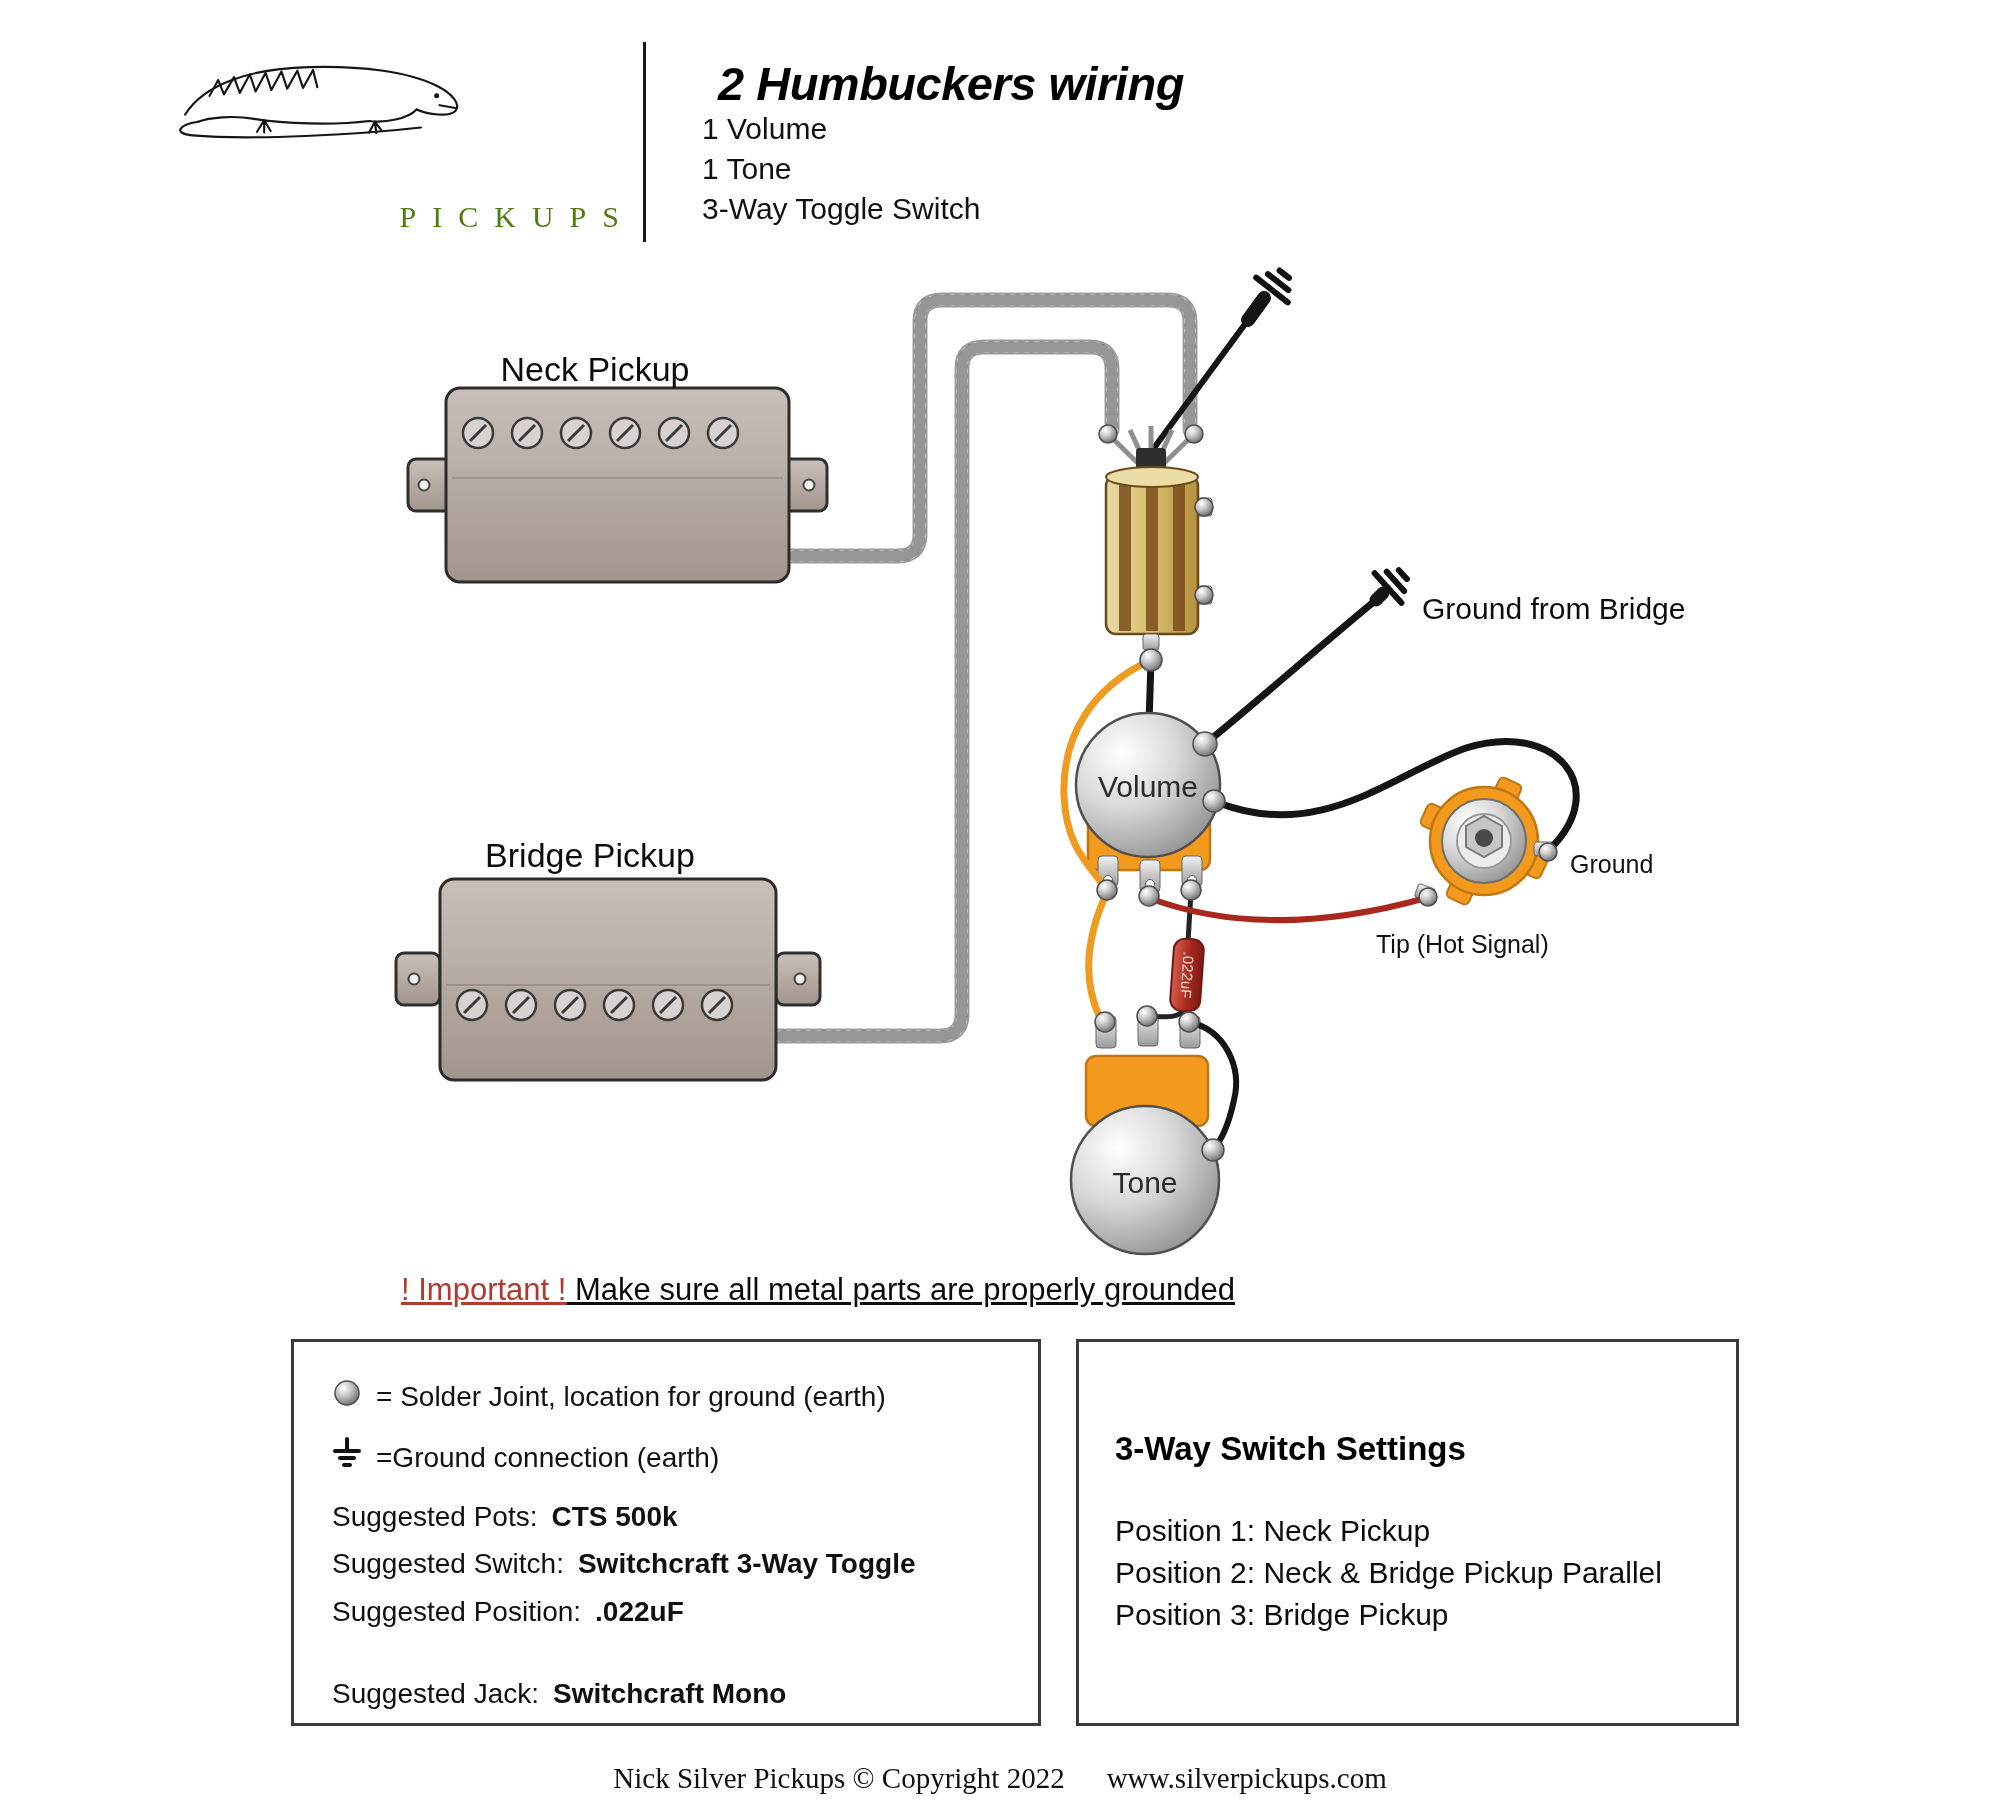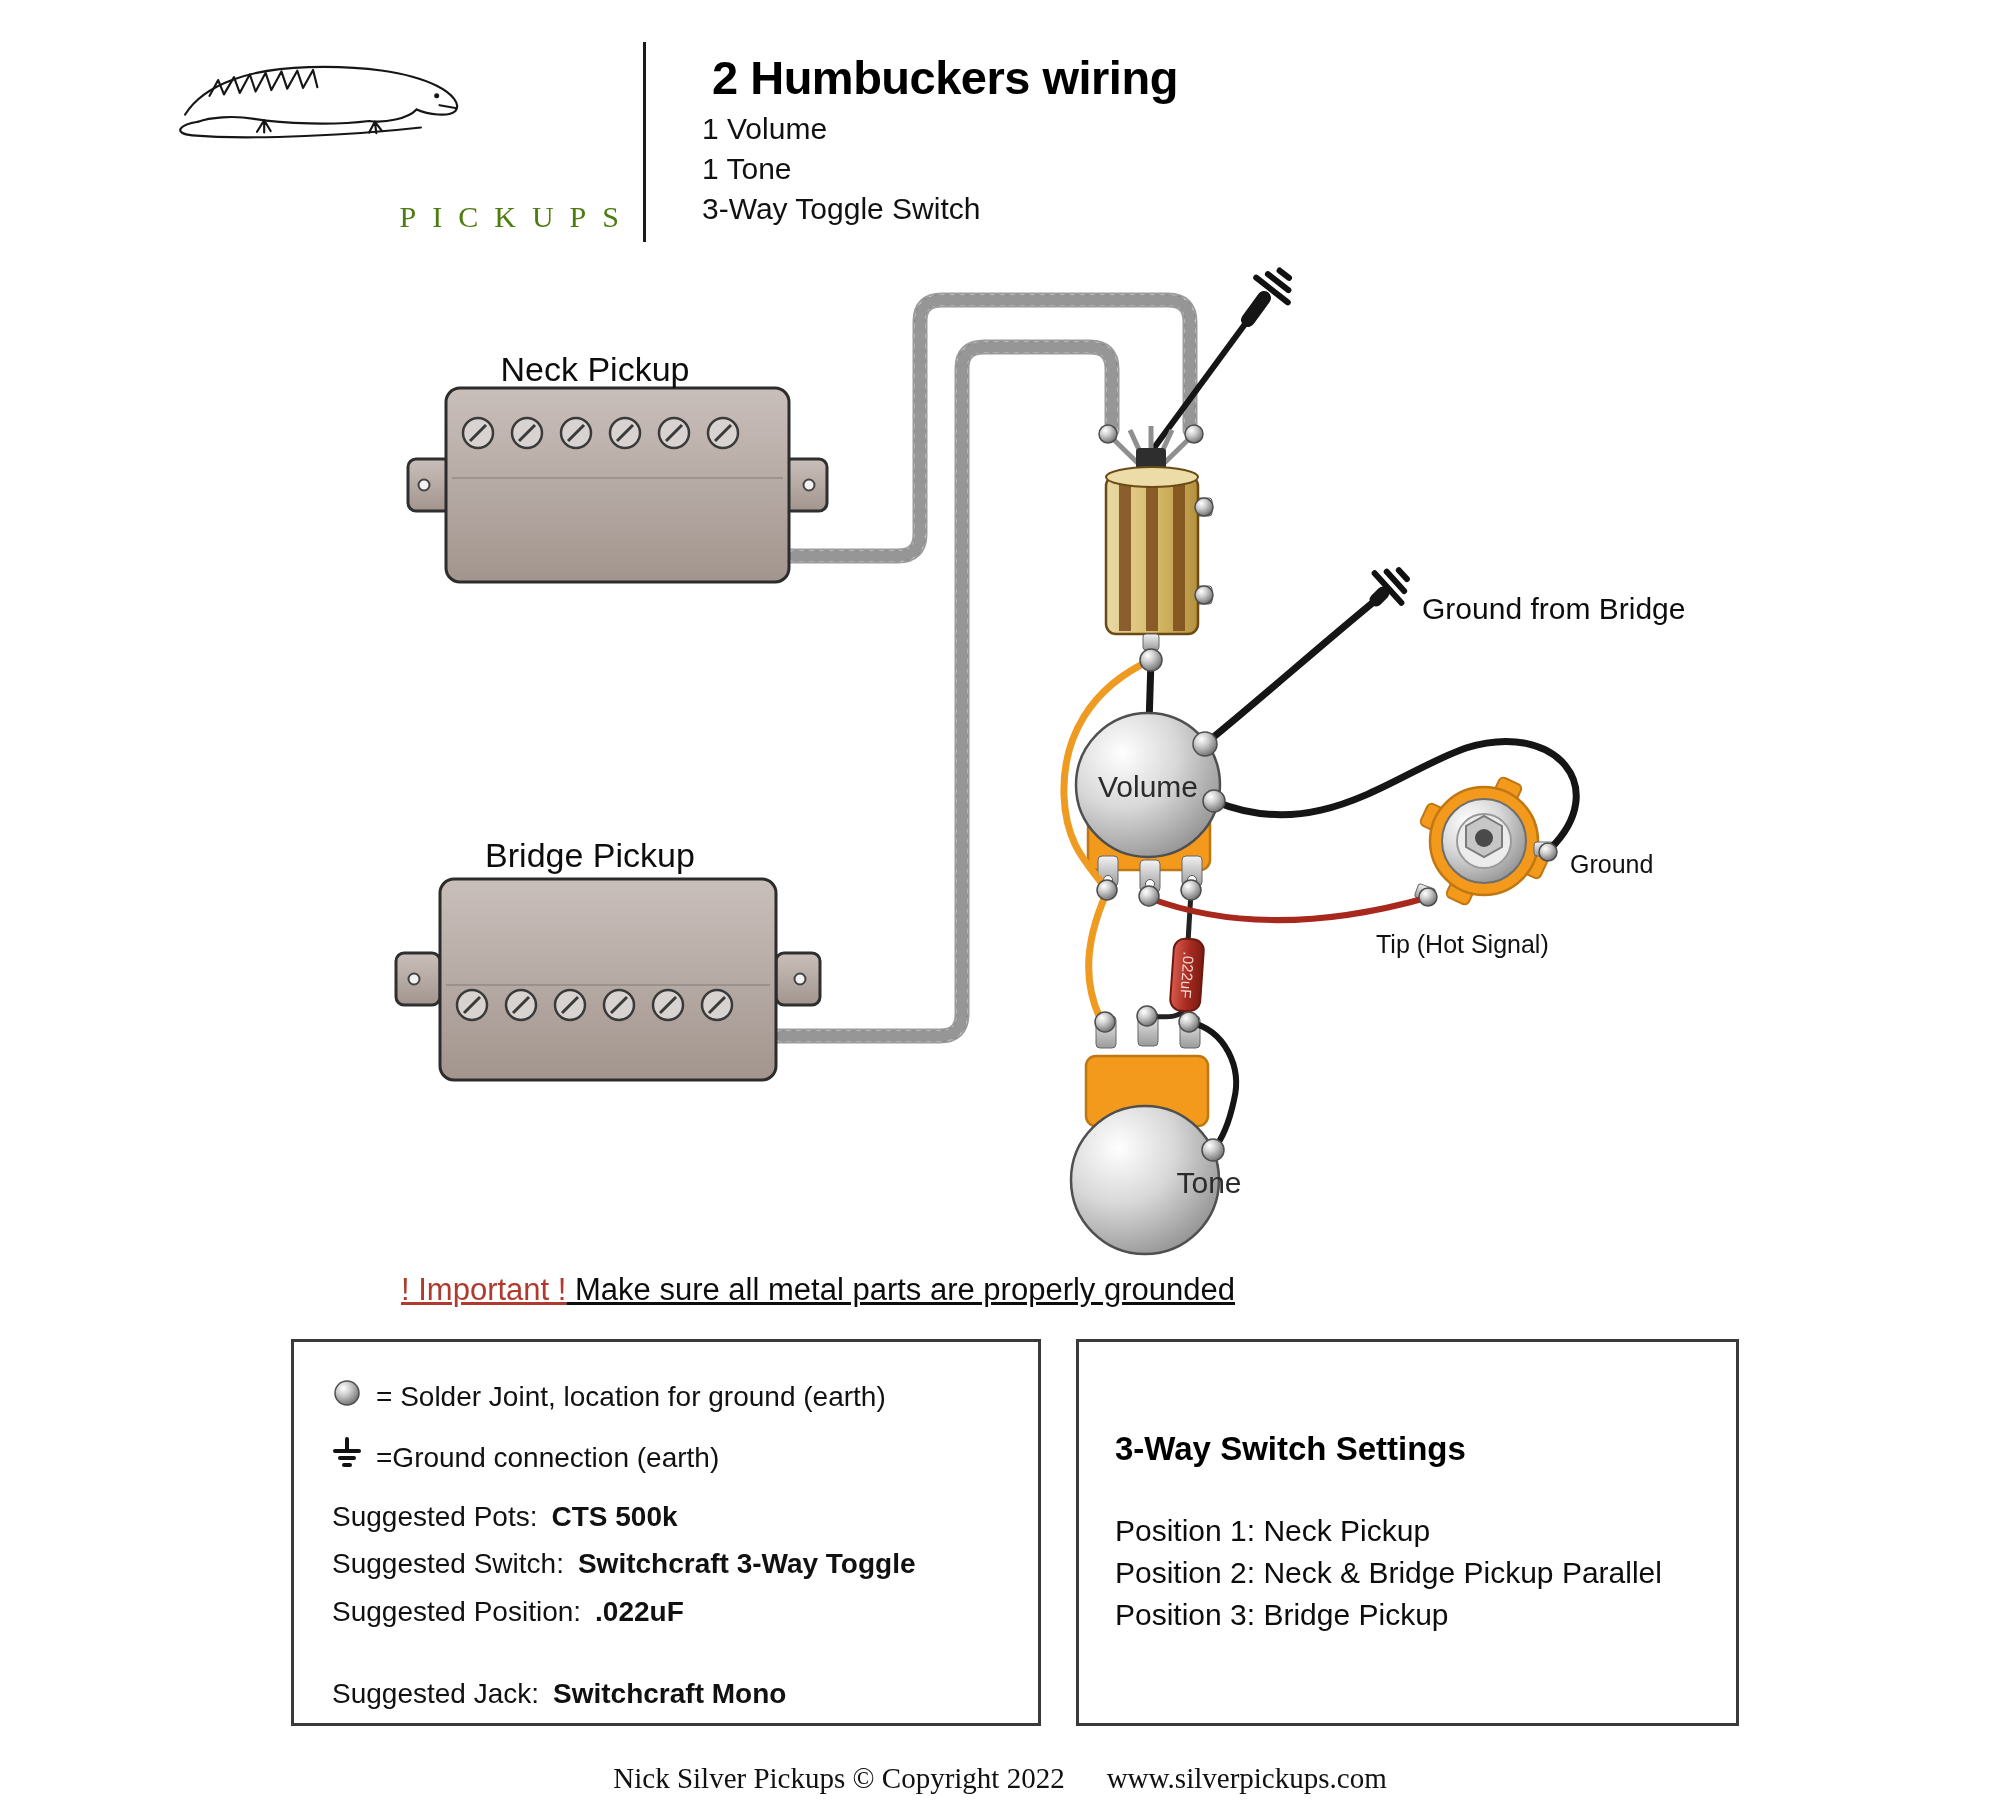--- a/index.html
+++ b/index.html
@@ -51,21 +51,21 @@
         <path d="M62 62 L74 40 L82 60 L96 36 L104 58 L118 32 L126 56 L140 30 L148 54 L162 28 L170 52 L184 27 L192 51 L206 26 L212 50"></path>
         <path d="M138 96 L128 112 M138 96 L138 113 M138 96 L147 111"></path>
         <path d="M292 98 L284 113 M292 98 L294 114 M292 98 L302 111"></path>
         <path d="M404 79 L382 75"></path>
         <circle cx="378" cy="62" r="3.5" fill="#161616" stroke="none"></circle>
       </g>
     </svg>
     <div class="logo-line2">PICKUPS</div>
   </div>
   <div class="hdr-divider"></div>
-  <h1 class="title" style="margin:12px;">2 Humbuckers wiring</h1>
+  <h1 class="title" style="margin:18px;font-style:italic;">2 Humbuckers wiring</h1>
   <div class="subtitle" style="top:112px;">1 Volume</div>
   <div class="subtitle" style="top:152px;">1 Tone</div>
   <div class="subtitle" style="top:192px;">3-Way Toggle Switch</div>
 
   <svg class="diagram" viewBox="0 0 2000 1800">
     <defs>
       <linearGradient id="pickupG" x1="0" y1="0" x2="0" y2="1">
         <stop offset="0" stop-color="#c9bfba"></stop>
           <stop offset="0.5" stop-color="#b6aaa4"></stop>
           <stop offset="1" stop-color="#a2958e"></stop>
@@ -258,21 +258,21 @@
       <circle cx="1189" cy="1022" r="10" fill="url(#sballG)"></circle>
       <circle cx="1213" cy="1150" r="11" fill="url(#sballG)"></circle>
       <circle cx="1548" cy="852" r="9" fill="url(#sballG)"></circle>
       <circle cx="1428" cy="897" r="9" fill="url(#sballG)"></circle>
     </g>
   </svg>
 
   <div class="dlabel" style="left:460px;top:350px;width:270px;">Neck Pickup</div>
   <div class="dlabel" style="left:455px;top:836px;width:270px;">Bridge Pickup</div>
   <div class="plabel" style="left:1068px;top:770px;width:160px;">Volume</div>
-  <div class="plabel" style="left:1129px;top:1166px;width:160px;text-align:center;">Tone</div>
+  <div class="plabel" style="left:1065px;top:1166px;width:160px;text-align:center;">Tone</div>
   <div class="gfb">Ground from Bridge</div>
   <div class="slabel" style="left:1570px;top:850px;">Ground</div>
   <div class="slabel" style="left:1376px;top:930px;">Tip (Hot Signal)</div>
 
   <div class="warning">
     <span class="warn-red" style="color: rgb(176, 58, 46);">! Important !</span><span class="warn-black"> Make sure all metal parts are properly grounded</span>
   </div>
 
   <div class="box box-legend">
     <div class="lg-row" style="top:95px;">

